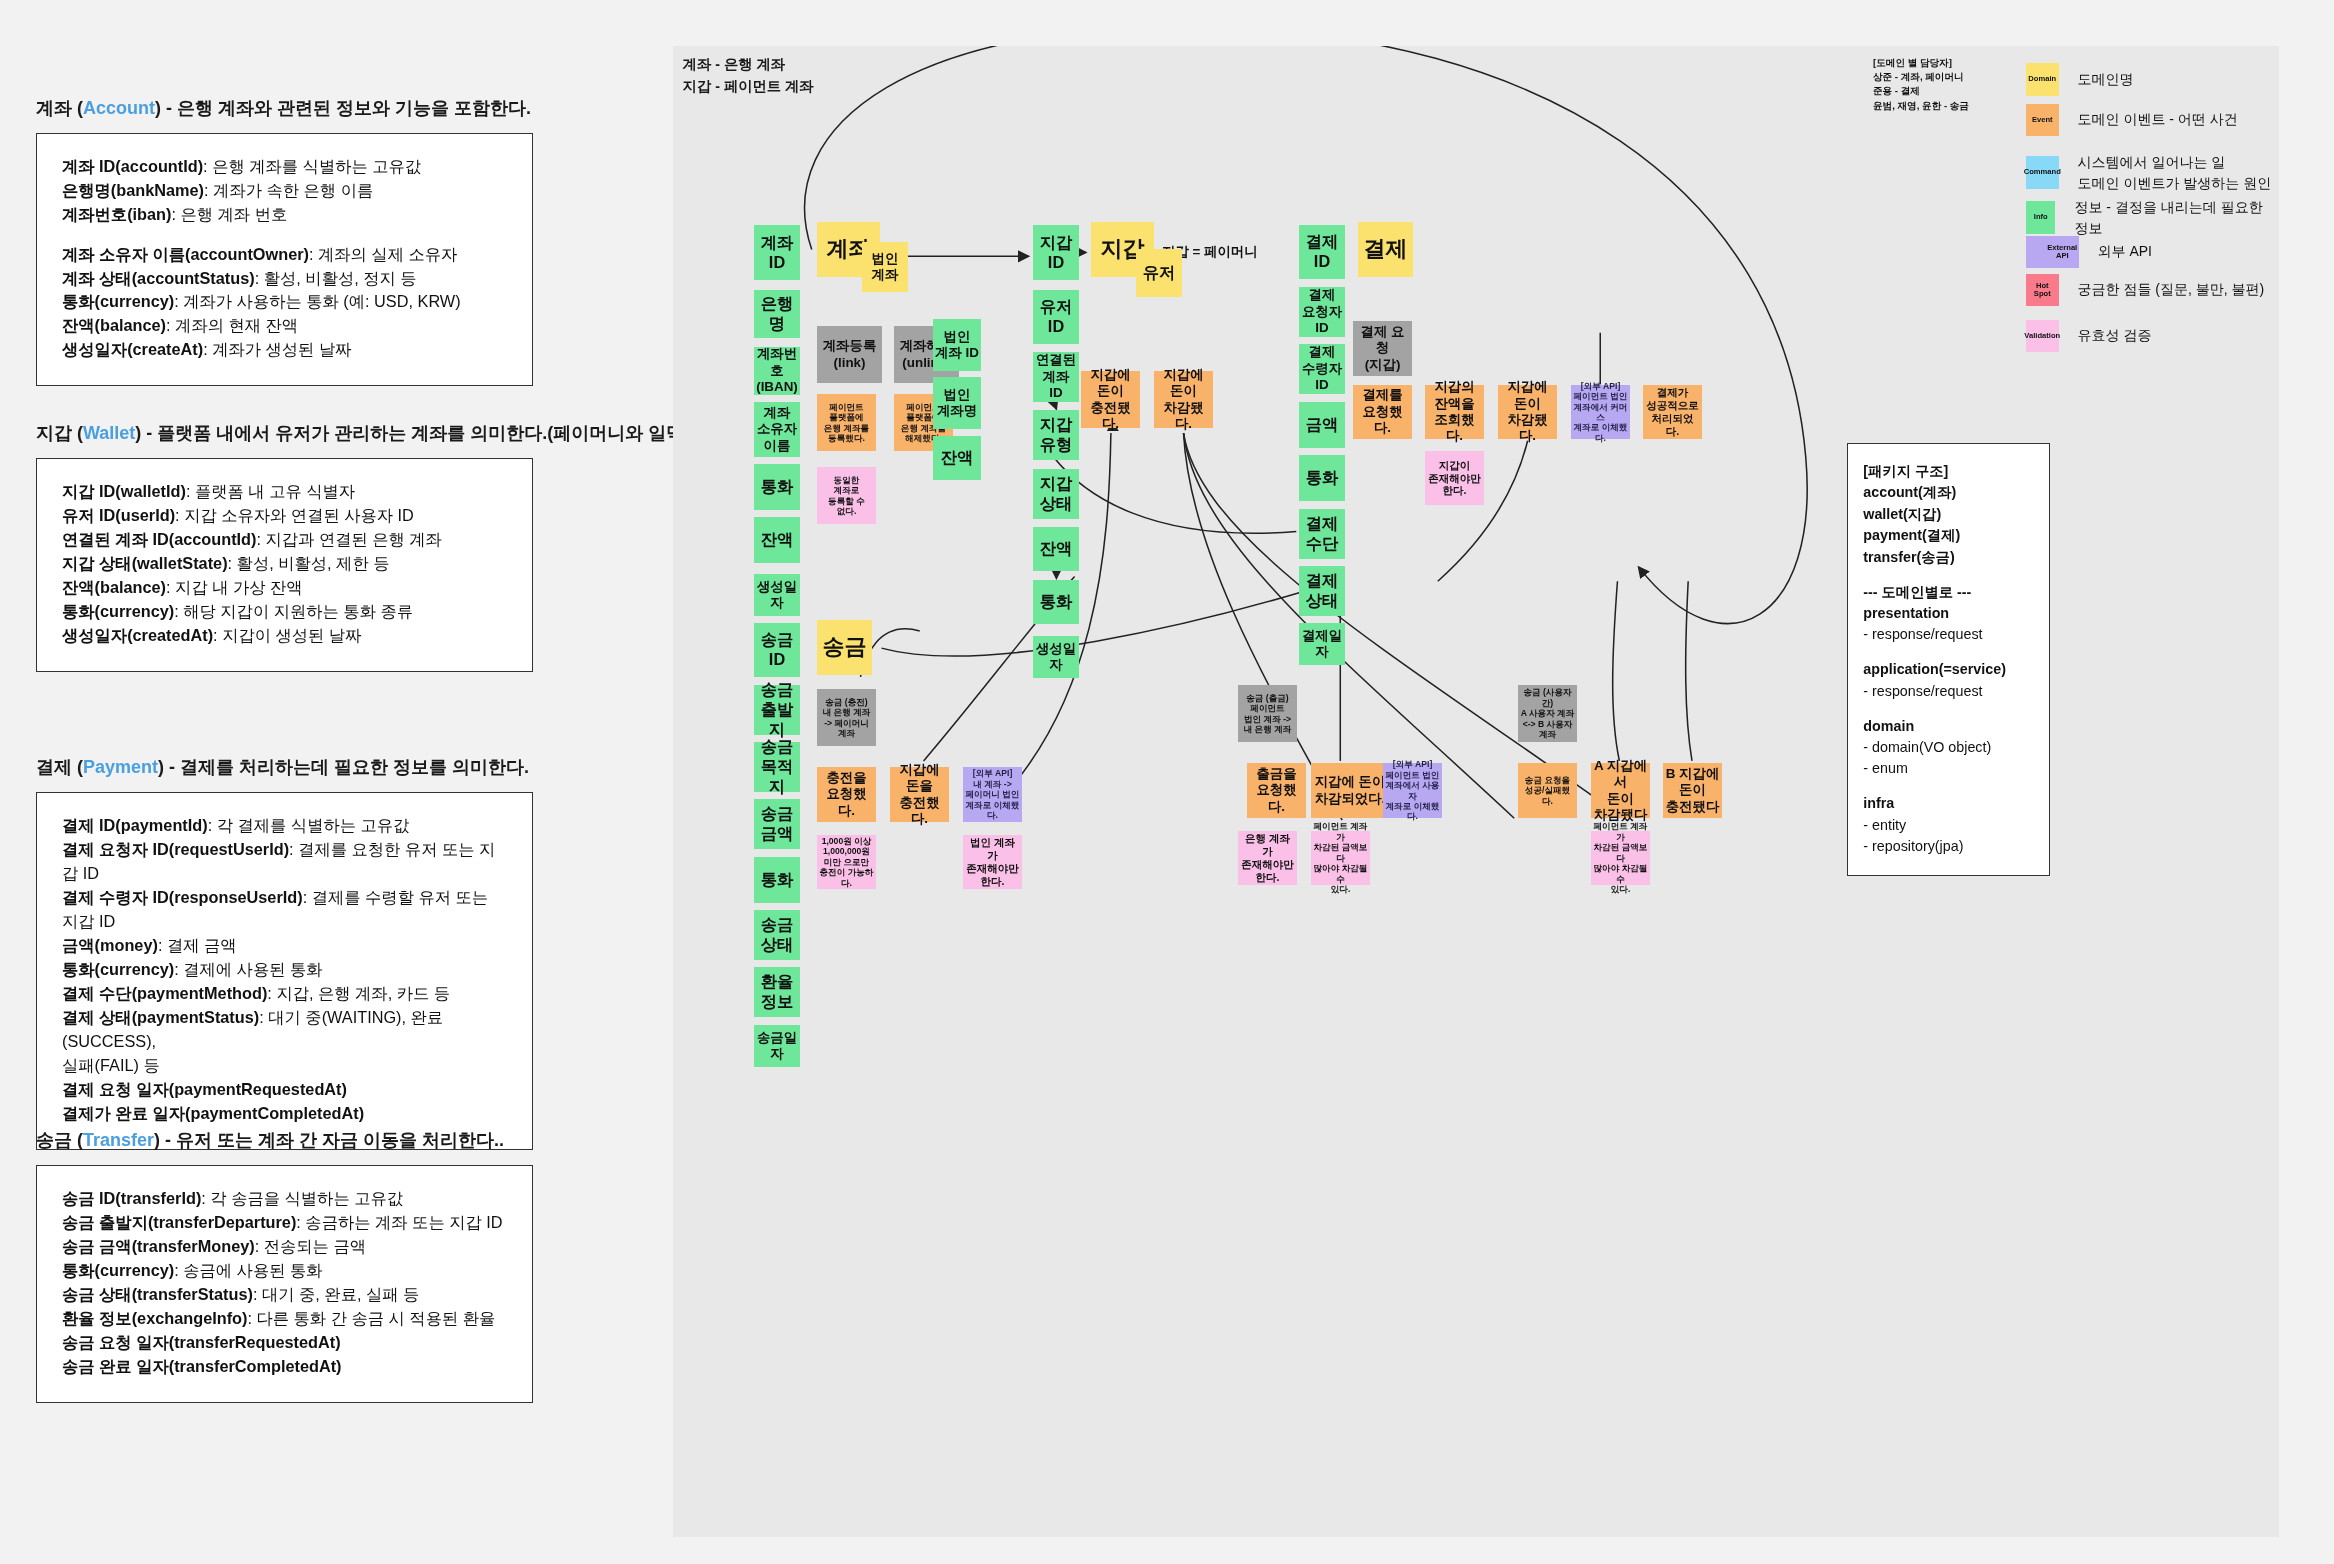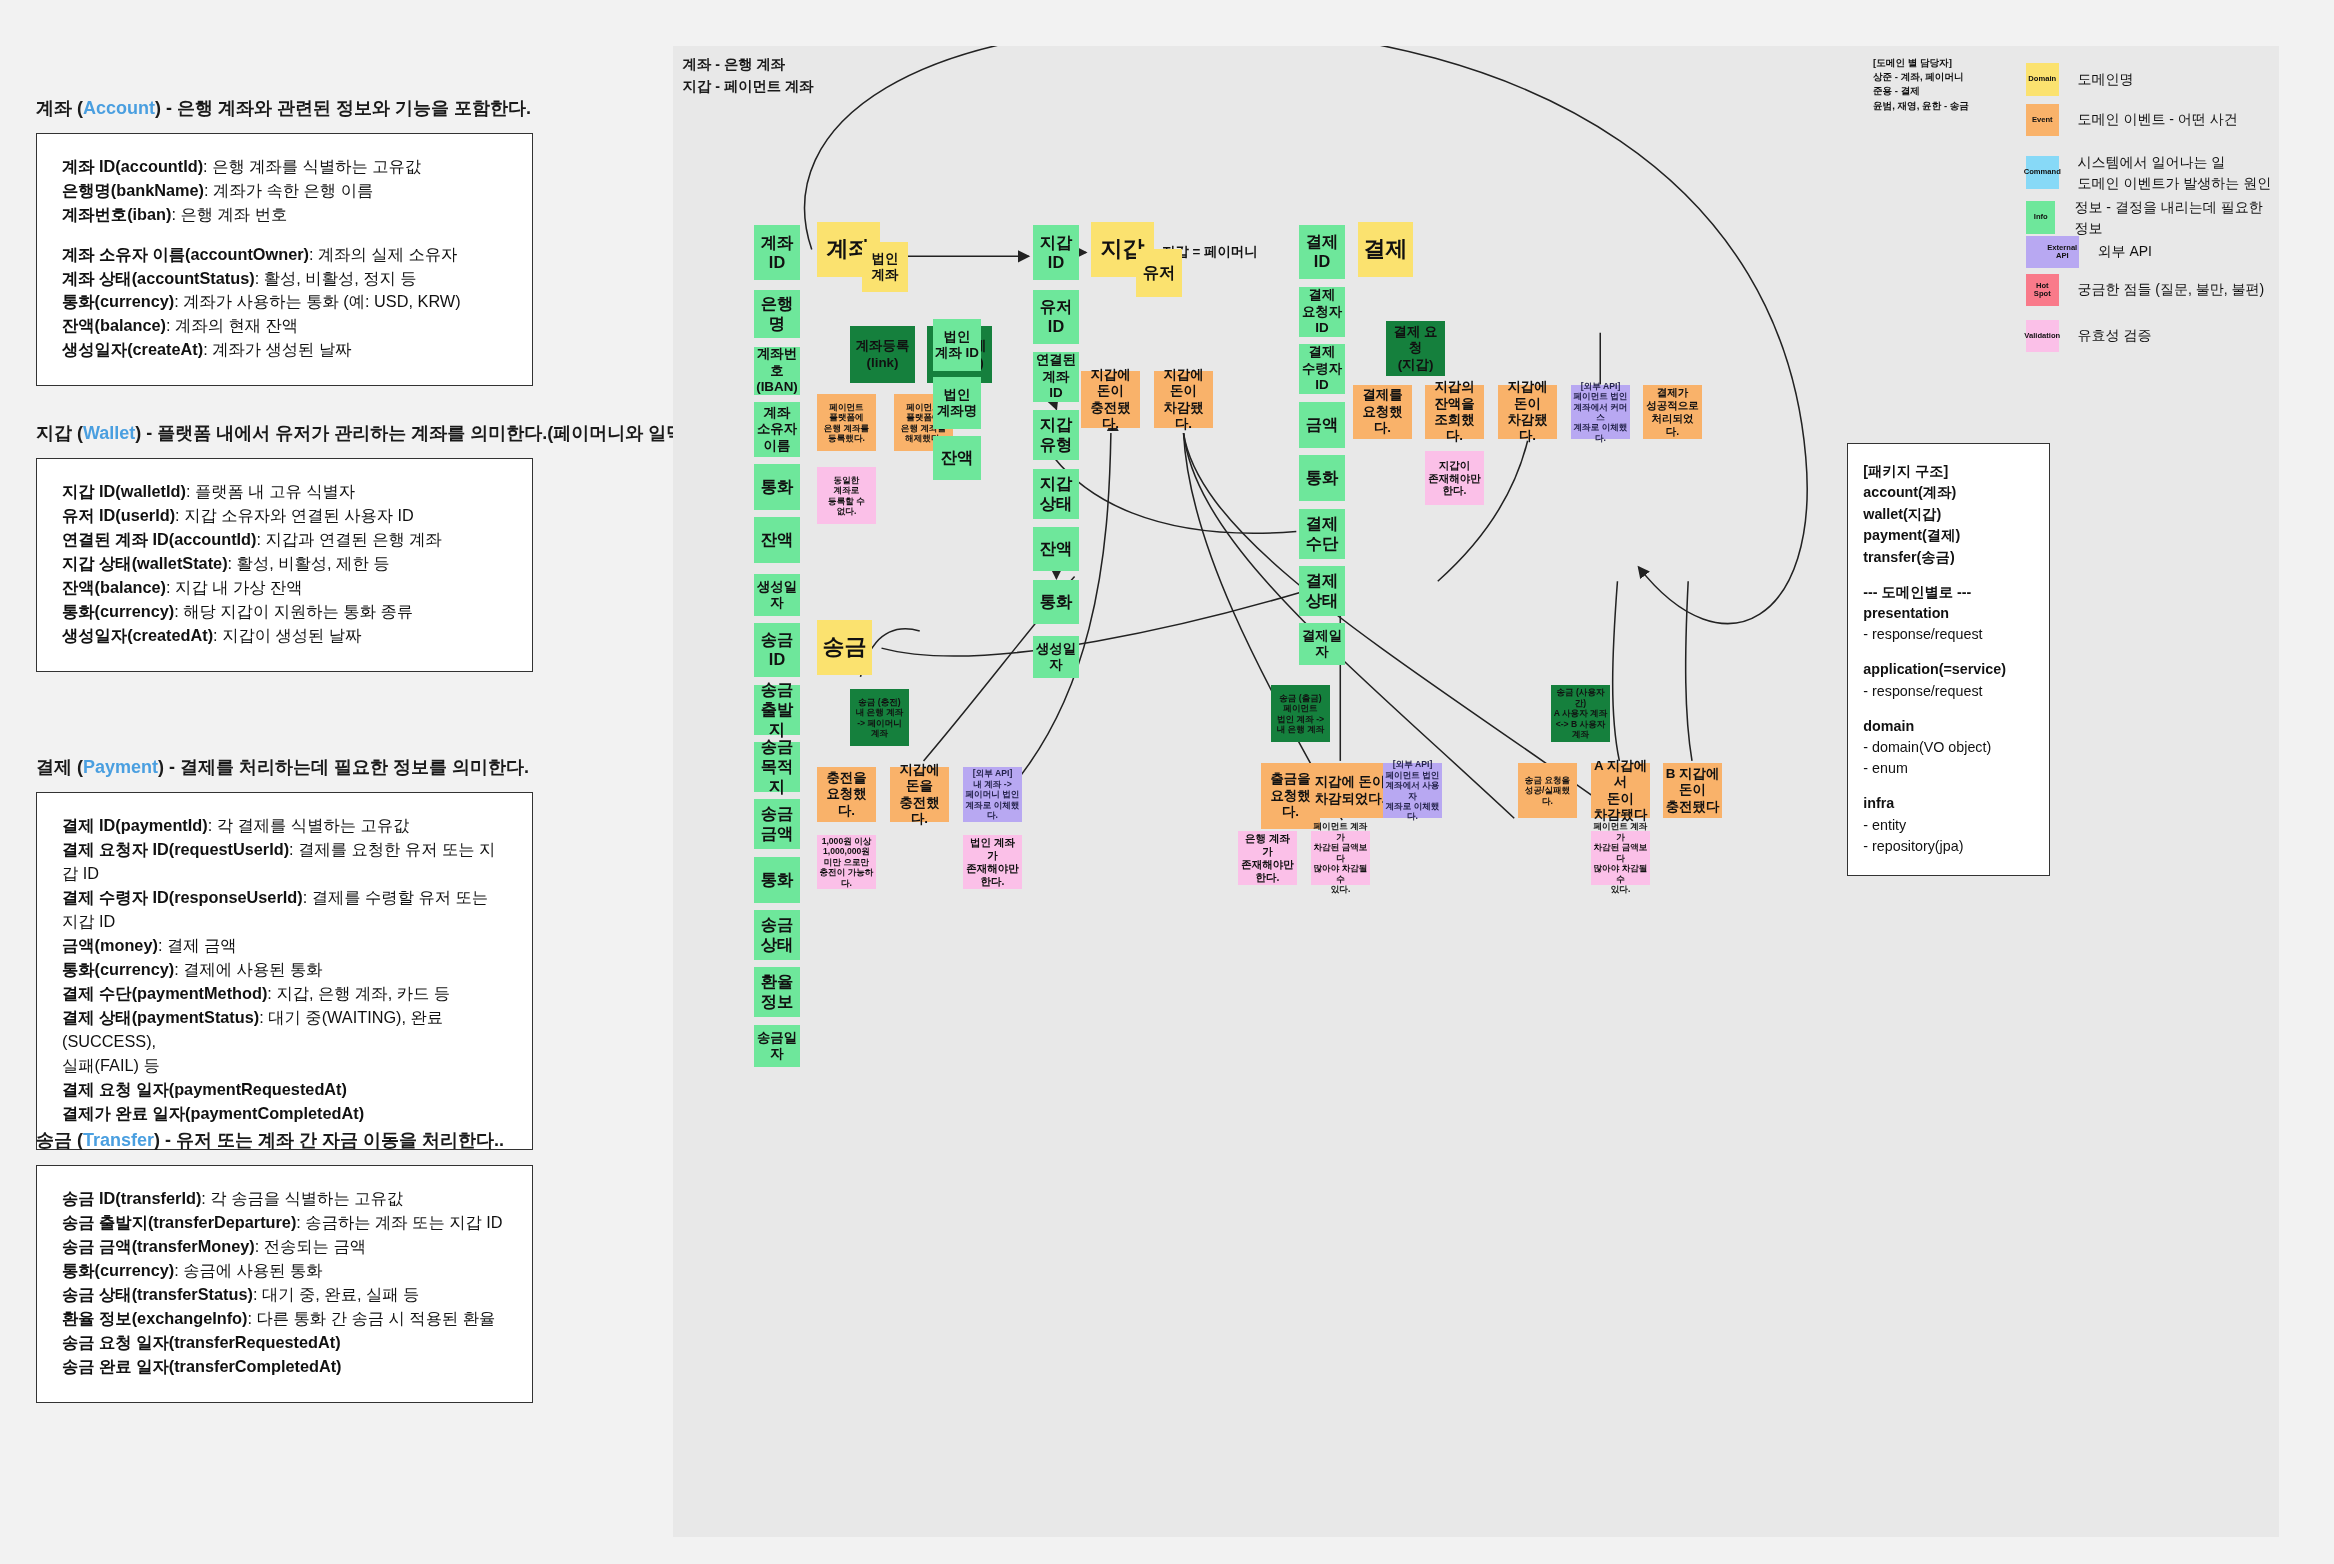--- a/index.html
+++ b/index.html
@@ -26,21 +26,21 @@
   #edges{position:absolute;left:0;top:0;width:1606px;height:1491px;pointer-events:none;}
 
   .hdr{position:absolute;font-size:14.3px;font-weight:bold;color:#1a1a1a;line-height:1.55;white-space:pre-line;}
 
   
   .note{position:absolute;box-sizing:border-box;display:flex;align-items:center;justify-content:center;
         text-align:center;font-weight:bold;color:#111;white-space:pre-line;line-height:1.22;
         padding:2.9px 1.9px;}
   .n-domain{background:#fbe26f;}
   .n-info{background:#6ee79b;}
-  .n-cmd{background:#15803d;margin-left:33px;}
+  .n-cmd{background:#a3a3a3;}
   .n-event{background:#f9b26a;}
   .n-ext{background:#b8a8f2;color:#23224a;}
   .n-valid{background:#fbc0e8;}
   .sz-xl{font-size:22px;}
   .sz-l{font-size:16.3px;}
   .sz-m{font-size:13.4px;}
   .sz-s{font-size:10.5px;}
   .sz-xs{font-size:8.6px;}
 
   
@@ -290,21 +290,21 @@
 내 계좌 -&gt;
 페이머니 법인
 계좌로 이체했다.</div>
       <div class="note n-valid sz-s" style="left: 290px; top: 789px; width: 59px; height: 54px;">법인 계좌가
 존재해야만
 한다.</div>
       <div class="note n-cmd sz-xs" style="left: 565px; top: 639px; width: 59px; height: 57px;">송금 (출금)
 페이먼트
 법인 계좌 -&gt;
 내 은행 계좌</div>
-      <div class="note n-event sz-m" style="left: 588px; top: 717px; width: 59px; height: 66px;">출금을
+      <div class="note n-event sz-m" style="left: 574px; top: 717px; width: 59px; height: 55px;">출금을
 요청했다.</div>
       <div class="note n-valid sz-s" style="left: 565px; top: 785px; width: 59px; height: 54px;">은행 계좌가
 존재해야만
 한다.</div>
       <div class="note n-event sz-m" style="left: 638px; top: 717px; width: 78px; height: 55px;">지갑에 돈이
 차감되었다.</div>
       <div class="note n-valid sz-xs" style="left: 638px; top: 785px; width: 59px; height: 54px;">페이먼트 계좌가
 차감된 금액보다
 많아야 차감될 수
 있다.</div>

